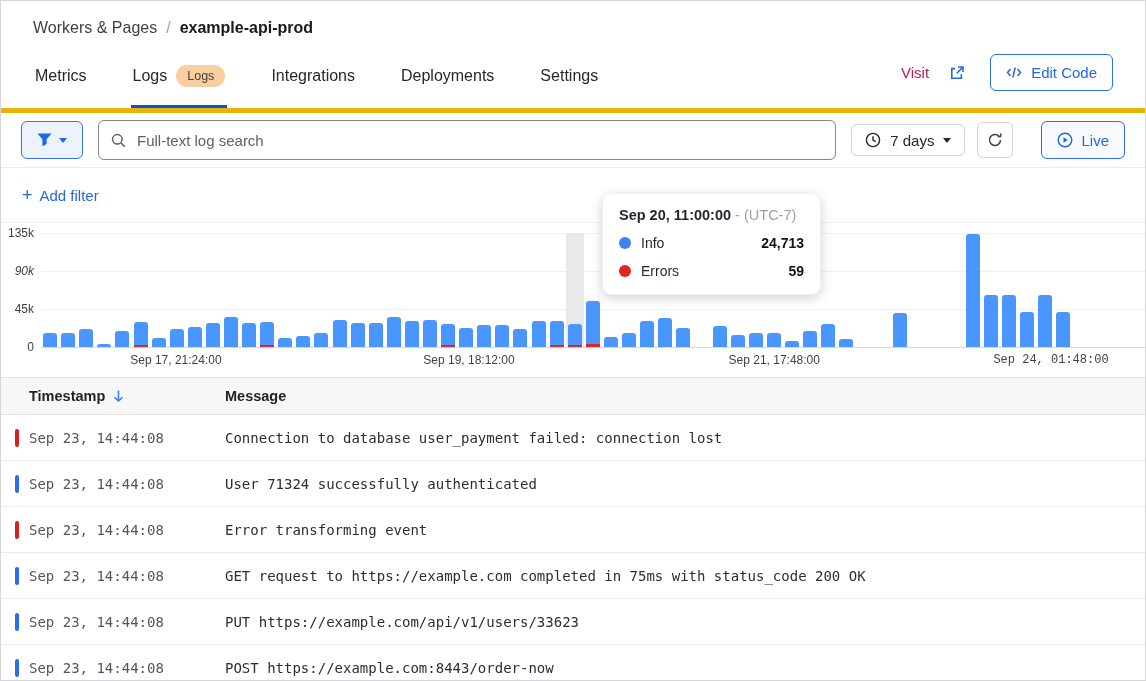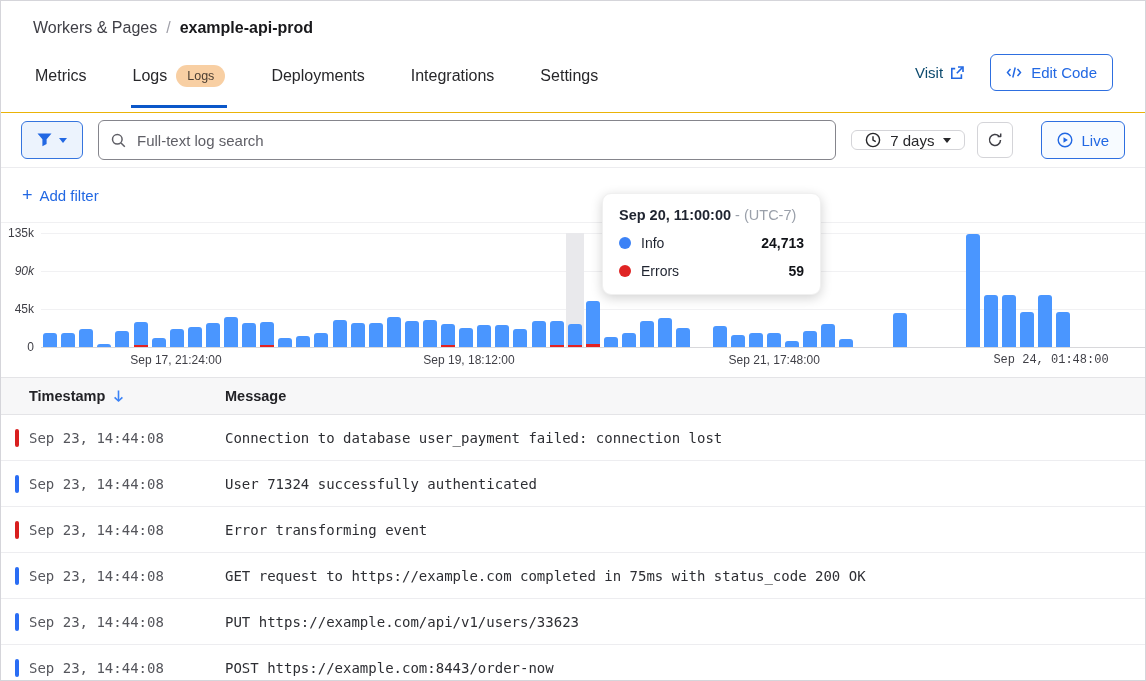--- a/index.html
+++ b/index.html
@@ -1,43 +1,43 @@
 <!DOCTYPE html>
 <html><head>
 <meta charset="utf-8">
 <style>
   html,body{margin:0;padding:0;background:#fff;}
   .frame{position:relative;width:1146px;height:681px;box-sizing:border-box;border:1px solid #d5d5da;
          background:#fff;overflow:hidden;font-family:"Liberation Sans",sans-serif;color:#27272a;}
   
-  .topbar{height:112px;box-sizing:border-box;border-bottom:1px solid #eab308;padding:18px 32px 16px 32px;}
+  .topbar{height:112px;box-sizing:border-box;border-bottom:5px solid #eab308;padding:18px 32px 16px 32px;}
   .breadcrumb{display:flex;align-items:baseline;gap:9px;font-size:16px;}
   .crumb-section{color:#3f3f46;}
   .crumb-sep{color:#a1a1aa;}
   .crumb-current{color:#18181b;font-weight:700;}
   .tabs-row{display:flex;align-items:stretch;margin-top:10px;height:61px;}
   .tab{display:flex;align-items:center;gap:9px;margin-right:42px;padding:0 2px;font-size:16px;
        color:#27272a;border-bottom:3px solid transparent;box-sizing:border-box;cursor:pointer;}
   .tab.active{border-bottom-color:#0b57c9;}
   .badge{background:#f8cfa3;color:#4a3d31;font-size:12.5px;padding:4px 11px;border-radius:999px;}
   .top-actions{margin-left:auto;display:flex;align-items:center;gap:26px;padding-bottom:10px;}
-  .visit-link{display:flex;align-items:center;gap:7px;color:#0c4a6e;font-size:15px;cursor:pointer;}
+  .visit-link{display:flex;align-items:center;gap:21px;color:#be185d;font-size:15px;cursor:pointer;}
   .edit-code-btn{display:flex;align-items:center;gap:9px;color:#2268e3;font-size:15px;background:#fff;
        border:1px solid #2e6fe0;border-radius:6px;padding:9px 15px;cursor:pointer;}
   
   .filter-row{display:flex;align-items:center;box-sizing:border-box;height:55px;padding:0 20px;
        border-bottom:1px solid #ececef;}
   .filter-btn{display:flex;align-items:center;justify-content:center;gap:7px;width:62px;height:38px;
        background:#ecf3fd;border:1px solid #3574de;border-radius:6px;color:#2268e3;cursor:pointer;}
   .search-wrap{flex:1;display:flex;align-items:center;gap:9px;height:40px;box-sizing:border-box;
        margin:0 15px;border:1px solid #85858c;border-radius:6px;padding:0 12px;background:#fff;}
   .search-wrap input{border:none;outline:none;flex:1;font-size:15px;font-family:"Liberation Sans",sans-serif;
        color:#3f3f46;background:transparent;}
   .search-wrap input::placeholder{color:#5f5f66;opacity:1;}
-  .time-btn{display:flex;align-items:center;gap:9px;height:20px;padding:0 13px;background:#fff;
+  .time-btn{display:flex;align-items:center;gap:9px;height:32px;padding:0 13px;background:#fff;
        border:1px solid #d4d4d8;border-radius:6px;font-size:15px;color:#27272a;cursor:pointer;}
   .refresh-btn{display:flex;align-items:center;justify-content:center;width:36px;height:36px;margin-left:12px;
        background:#fff;border:1px solid #d4d4d8;border-radius:6px;color:#3f3f46;cursor:pointer;}
   .live-btn{display:flex;align-items:center;gap:8px;height:38px;padding:0 15px;margin-left:28px;
        background:#f7fbff;border:1px solid #2e6fe0;border-radius:6px;color:#2268e3;font-size:15px;cursor:pointer;}
   .caret{width:0;height:0;border-left:4.5px solid transparent;border-right:4.5px solid transparent;
        border-top:5px solid currentColor;display:inline-block;}
   
   .addfilter-row{display:flex;align-items:center;gap:7px;box-sizing:border-box;height:55px;padding:0 21px;
        border-bottom:1px solid #f0f0f2;color:#2268e3;font-size:15px;}
@@ -92,24 +92,24 @@
     <div class="tabs-row">
       <div id="tabs" style="display:flex;align-items:stretch;">
           <div class="tab">
             <span>Metrics</span>
           </div>
           <div class="tab active">
             <span>Logs</span>
             <span class="badge">Logs</span>
           </div>
           <div class="tab">
+            <span>Integrations</span>
+          </div>
+          <div class="tab">
             <span>Deployments</span>
-          </div>
-          <div class="tab">
-            <span>Integrations</span>
           </div>
           <div class="tab">
             <span>Settings</span>
           </div>
         </div>
       <div class="top-actions">
         <span class="visit-link">
           <span>Visit</span>
           <span>
             <svg width="14" height="14" viewBox="0 0 14 14" fill="none" stroke="#2268e3" stroke-width="1.6">

